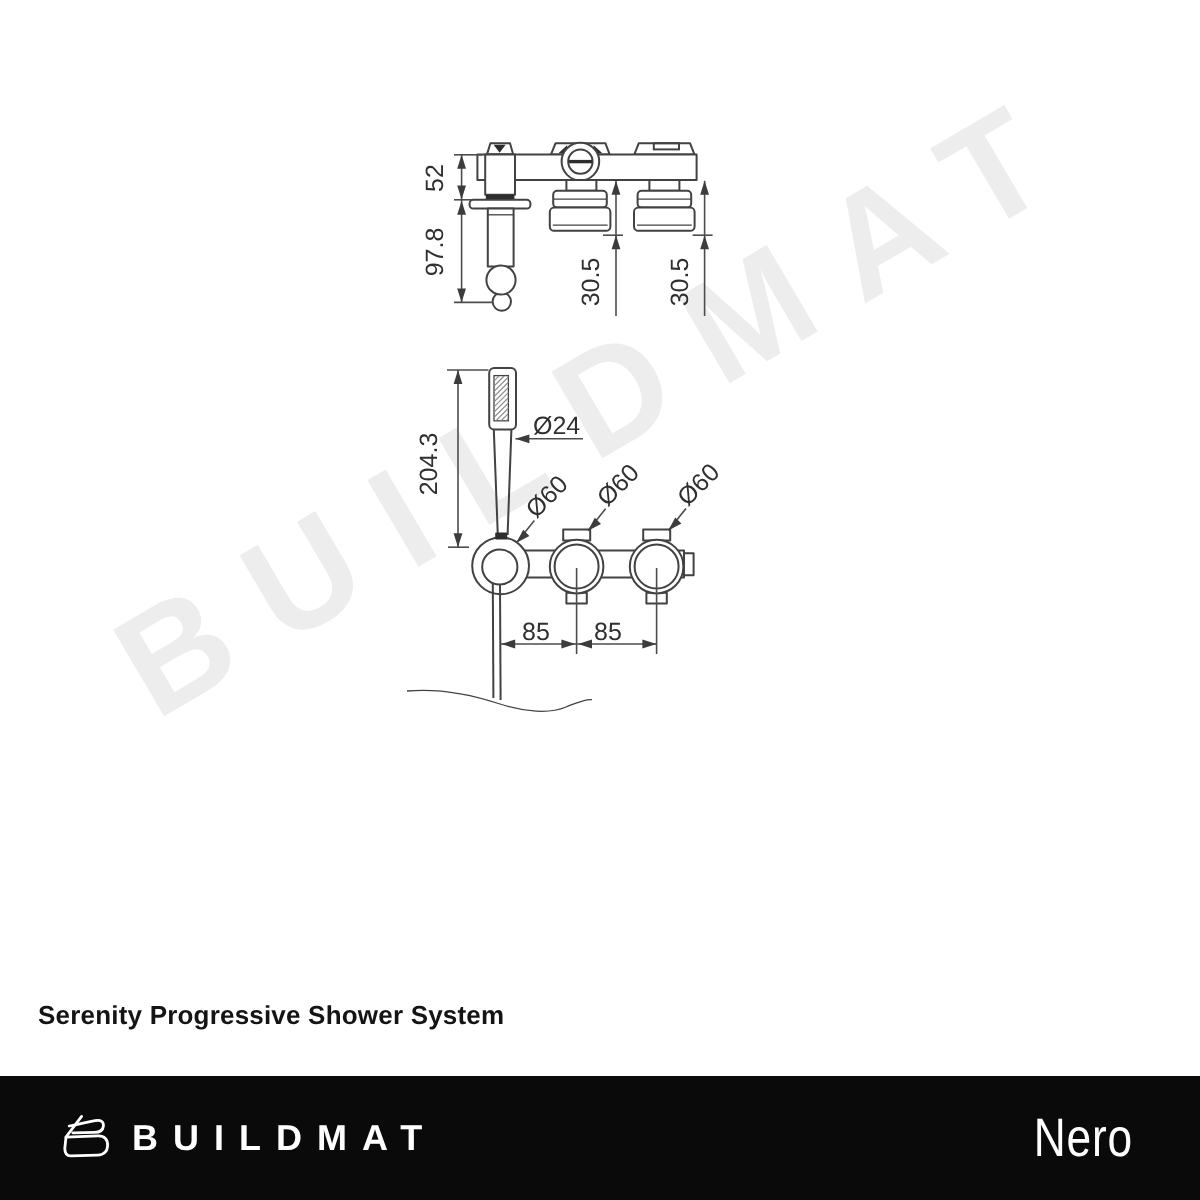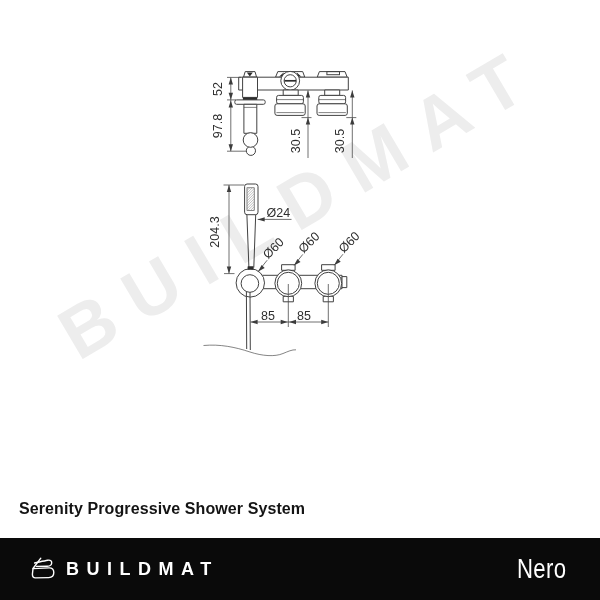--- a/index.html
+++ b/index.html
@@ -20,21 +20,21 @@
   .nf    { fill:none; stroke:#424242; stroke-width:1; }
   .thin  { fill:none; stroke:#424242; stroke-width:0.65; }
   .hatch { stroke:#8d8d8d; stroke-width:0.6; }
   .dark  { fill:#2d2d2d; stroke:none; }
   .slot  { stroke:#2d2d2d; stroke-width:1.7; }
   .dim   { fill:none; stroke:#4d4d4d; stroke-width:0.8; }
   .arr   { fill:#3c3c3c; stroke:none; }
   .lbl   { font-family:"Liberation Sans", sans-serif; font-size:12.5px; fill:#2f2f2f; }
   .title {
     position:absolute; left:19px; top:500px; z-index:2;
-    font-size:16px; font-weight:700; color:#141414; letter-spacing:0.1px;
+    font-size:13px; font-weight:700; color:#141414; letter-spacing:0.1px;
   }
   .footer {
     position:absolute; left:0; top:538px; width:600px; height:62px;
     background:#0a0a0a; z-index:3; display:flex; align-items:center;
   }
   .logo-icon { margin-left:30px; flex:0 0 auto; }
   .brand {
     margin-left:9px; color:#ffffff; font-size:18px; font-weight:700;
     letter-spacing:7.5px; white-space:nowrap;
   }

